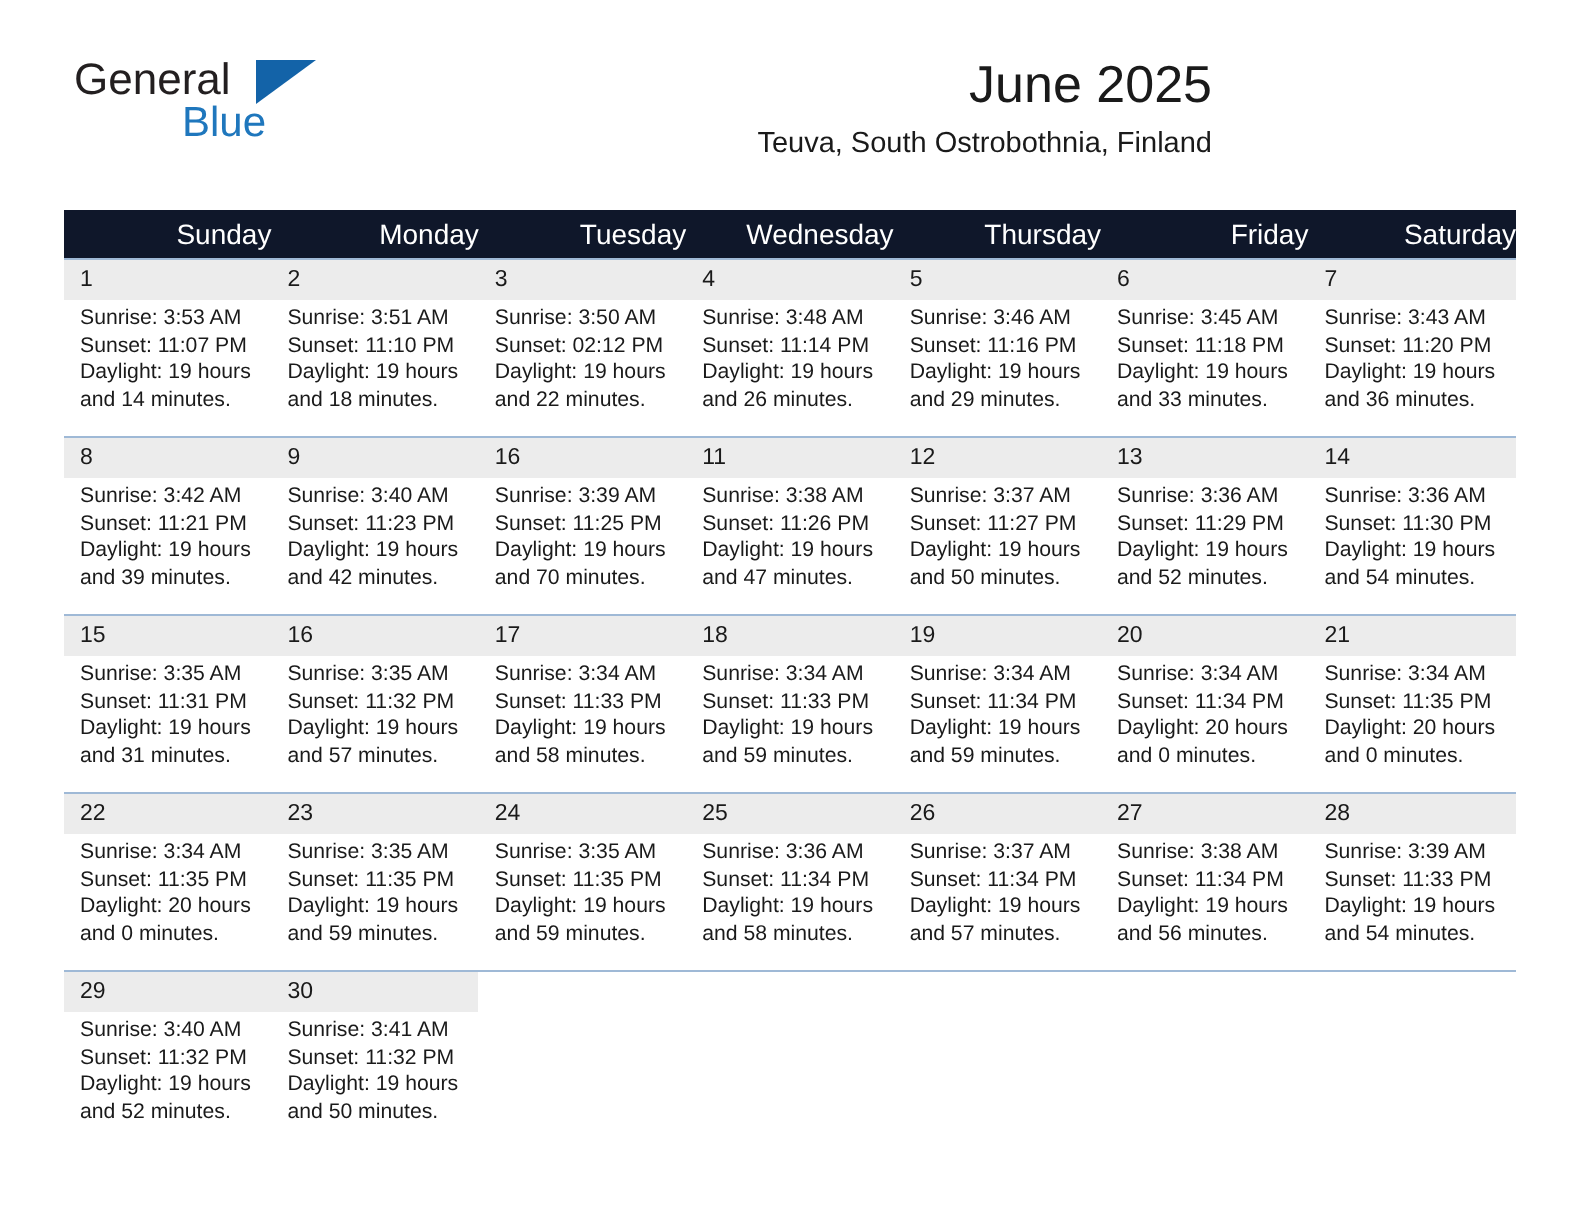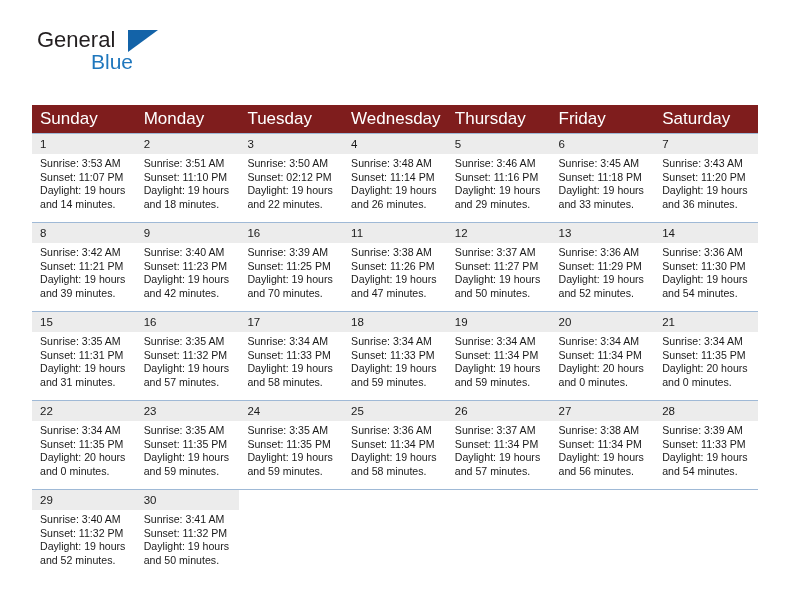--- a/index.html
+++ b/index.html
@@ -86,25 +86,25 @@
   
   .cal {
     position: absolute;
     left: 32px;
     top: 105px;
     width: 726px;
     border-collapse: collapse;
     table-layout: fixed;
   }
   .cal th {
-    background: #7f1d1d;
+    background: #0f172a;
     color: #ffffff;
-    font-size: 17px;
+    font-size: 14px;
     font-weight: normal;
-    text-align: left;
+    text-align: right;
     padding: 4px 0 4px 8px;
     height: 12px;
     border: none;
   }
   .cal td {
     vertical-align: top;
     padding: 0;
     width: 103.71px;
     height: 88px;
     border: none;
@@ -147,20 +147,24 @@
 <div class="page">
 
   <div class="top">
 
     <div class="logo">
       <span class="logo-general">General</span>
       <span class="logo-tri"></span>
       <span class="logo-blue">Blue</span>
     </div>
 
+    <div class="title-block">
+      <div class="cal-title">June 2025</div>
+      <div class="cal-subtitle">Teuva, South Ostrobothnia, Finland</div>
+    </div>
 
   </div>
 
   <table class="cal">
     <thead>
       <tr>
         <th>Sunday</th>
         <th>Monday</th>
         <th>Tuesday</th>
         <th>Wednesday</th>

